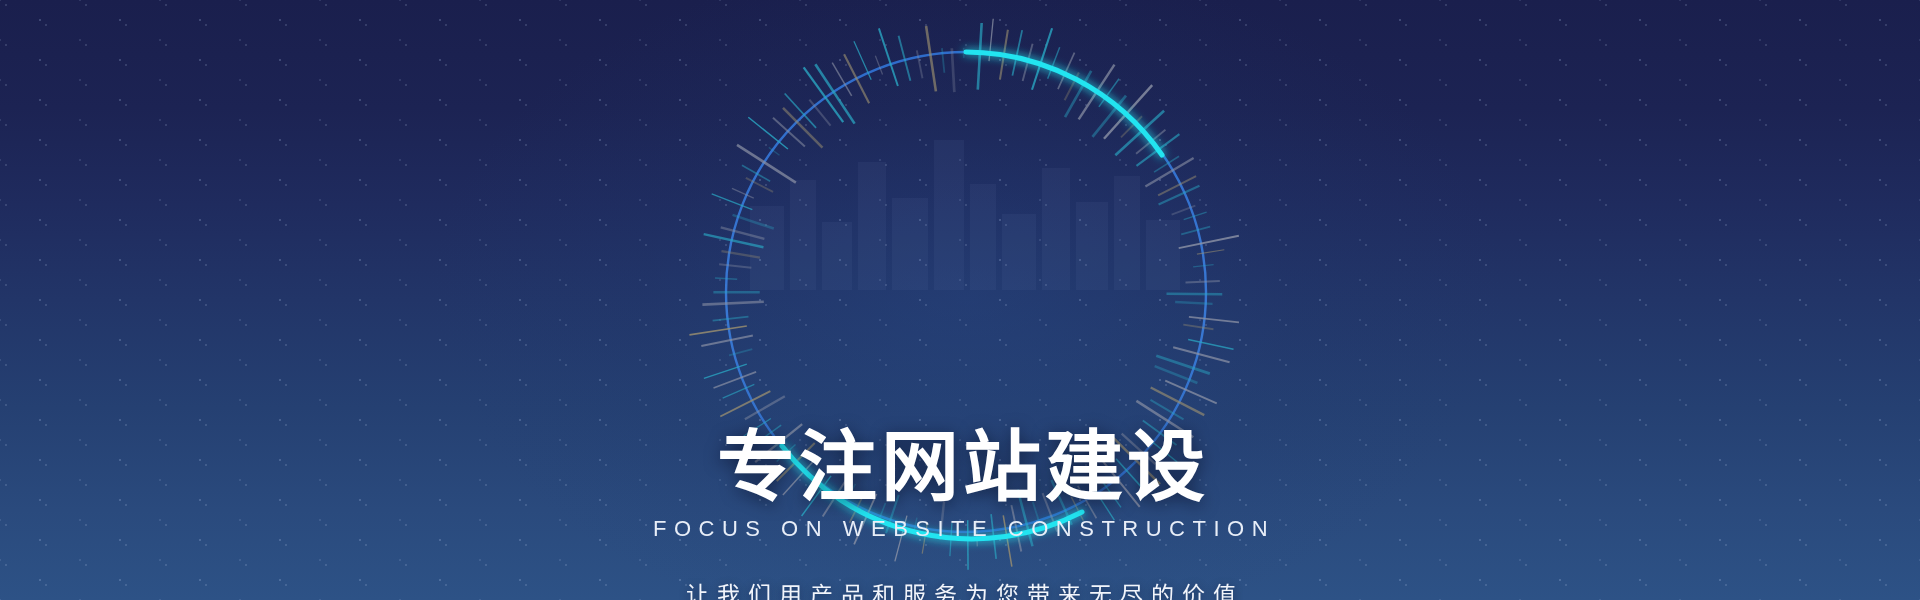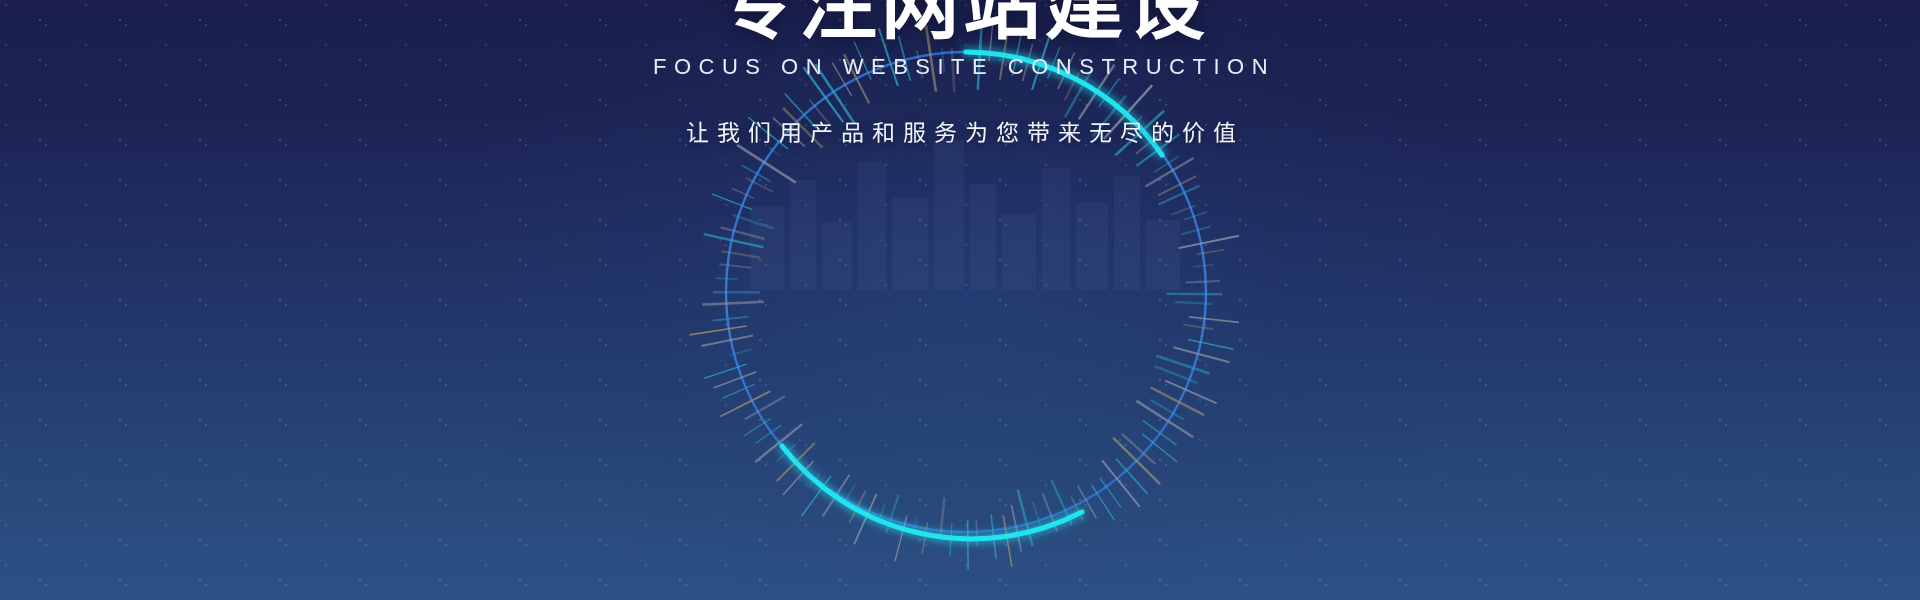--- a/index.html
+++ b/index.html
@@ -88,21 +88,21 @@
   
   .copy {
     position: absolute;
     left: 0;
     top: 0;
     width: 1920px;
     height: 600px;
     display: flex;
     flex-direction: column;
     align-items: center;
-    justify-content: flex-start;
+    justify-content: flex-end;
   }
 
   .headline {
     font-family: "Liberation Sans", "DejaVu Sans", sans-serif;
     font-size: 78px;
     font-weight: bold;
     color: #ffffff;
     letter-spacing: 4px;
     line-height: 1;
     margin: 0;

